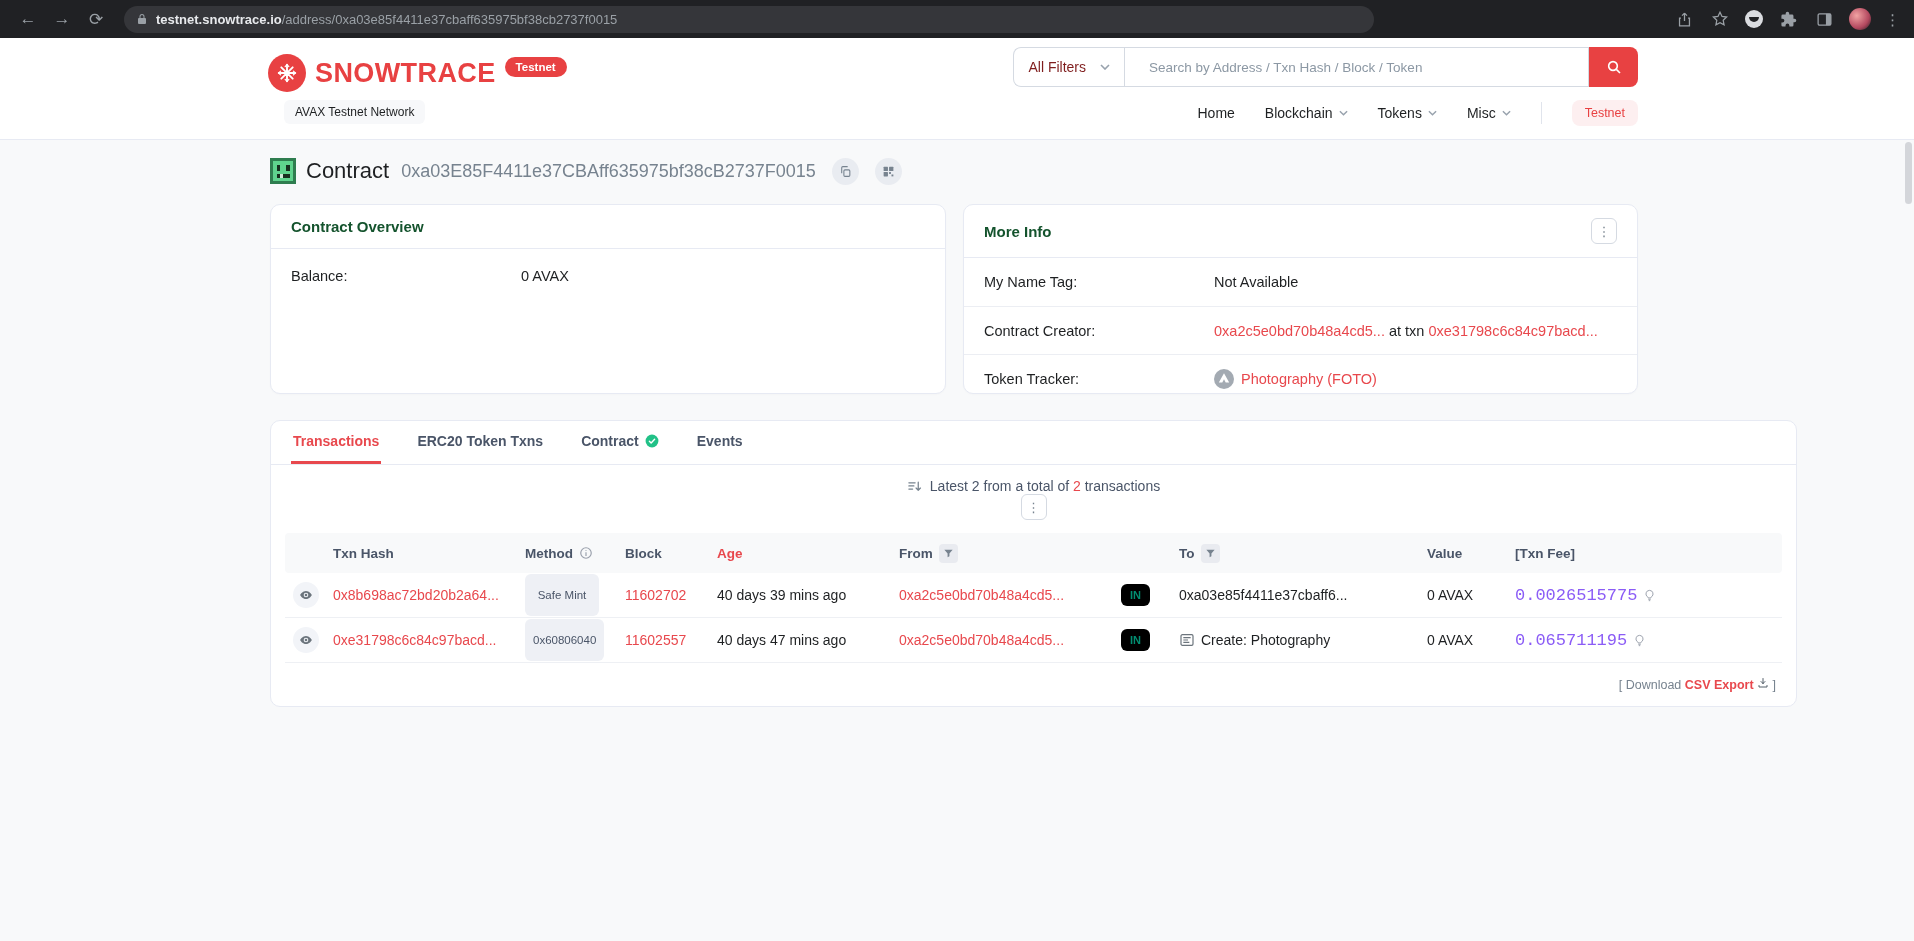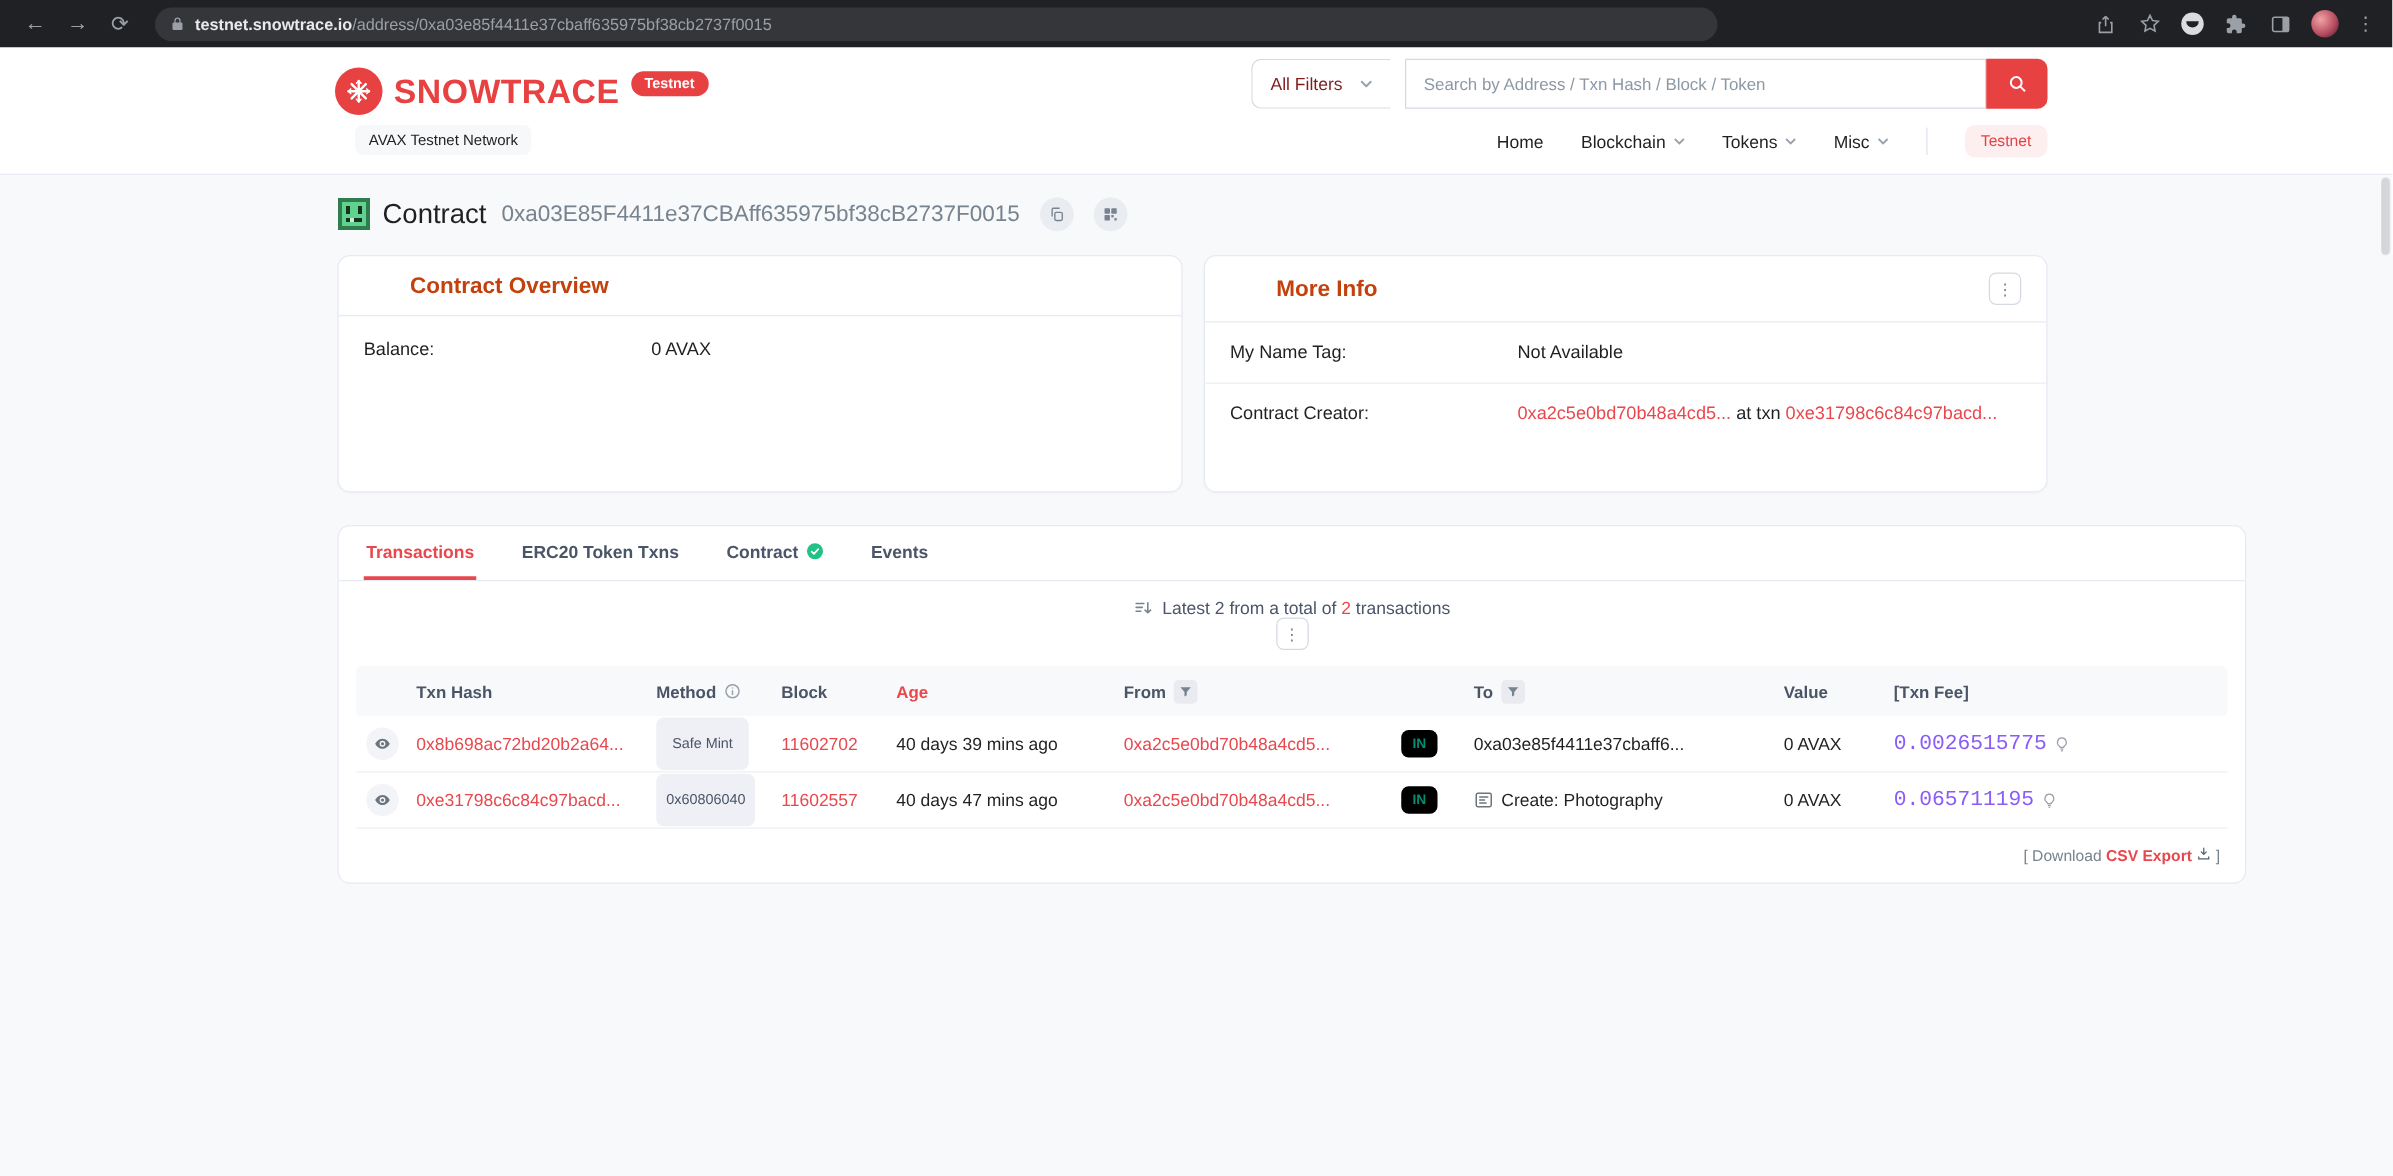--- a/index.html
+++ b/index.html
@@ -22,40 +22,40 @@
   
   .site-header { position:relative; height:102px; background:#fff; border-bottom:1px solid #e7eaf3; box-shadow:0 1px 4px rgba(0,0,0,.04); }
   .logo-block { position:absolute; left:268px; top:16px; display:flex; align-items:flex-start; gap:9px; cursor:pointer; }
   .logo-mark { width:38px; height:38px; border-radius:50%; background:#e84142; display:flex; align-items:center; justify-content:center; }
   .wordmark { font-size:27px; font-weight:bold; color:#e84142; letter-spacing:.4px; line-height:38px; }
   .brand-badge { background:#e84142; color:#fff; font-size:11.5px; font-weight:bold; padding:4px 11px; border-radius:12px; margin-top:3px; }
   .network-pill { position:absolute; left:284px; top:62px; background:#f7f8fa; border-radius:6px; padding:5px 11px; font-size:12px; color:#1e2022; }
 
   .search-box { position:absolute; right:276px; top:9px; height:40px; display:flex; }
   .filter-select { height:40px; background:#fff; border:1px solid #d5dae2; border-right:none; border-radius:8px 0 0 8px; display:flex; align-items:center; gap:14px; padding:0 14px; font-size:14px; color:#7f1d1d; cursor:pointer; }
-  .search-input { width:465px; height:40px; border:1px solid #d5dae2; border-radius:0; padding:0 14px; font-size:13.5px; color:#1e2022; outline:none; font-family:"Liberation Sans", sans-serif;margin-left:12px; }
+  .search-input { width:465px; height:40px; border:1px solid #d5dae2; border-radius:0; padding:0 24px; font-size:13.5px; color:#1e2022; outline:none; font-family:"Liberation Sans", sans-serif; }
   .search-input::placeholder { color:#8c98a4; }
   .search-btn { width:49px; height:40px; background:#e84142; border:none; border-radius:0 8px 8px 0; display:flex; align-items:center; justify-content:center; cursor:pointer; }
 
   .main-nav { position:absolute; right:276px; top:60px; height:30px; display:flex; align-items:center; gap:30px; }
   .nav-item { display:flex; align-items:center; gap:6px; font-size:14px; color:#1e2022; font-weight:500; cursor:pointer; }
   .nav-divider { width:1px; height:22px; background:#e0e4ec; }
   .testnet-btn { background:#fdeff0; color:#e84142; font-size:12.5px; font-weight:500; padding:6px 13px; border-radius:8px; cursor:pointer; }
 
   
   .content { position:relative; background:#f8f9fa; height:801px; padding:12px 0 0 270px; }
   .title-row { display:flex; align-items:center; gap:10px; height:38px; }
   .page-title { font-size:22px; color:#1e2022; }
   .contract-address { font-size:18px; color:#77838f; margin-left:2px; }
   .round-btn { width:27px; height:27px; border-radius:50%; background:#e9ecf1; border:none; display:flex; align-items:center; justify-content:center; cursor:pointer; margin-left:6px; }
 
   .cards-row { display:flex; gap:17px; margin-top:14px; width:1368px; }
   .card { background:#fff; border:1px solid #e7eaf3; border-radius:10px; box-shadow:0 1px 2px rgba(0,0,0,.02); }
   .card-hd { display:flex; align-items:center; justify-content:space-between; padding:13px 20px; border-bottom:1px solid #e7eaf3; }
-  .card-title { font-size:18px; font-weight:bold; color:#c2410c;margin-left:37px; }
+  .card-title { font-size:15px; font-weight:bold; color:#14532d; }
   .kebab-btn { width:26px; height:26px; background:#fff; border:1px solid #d5dae2; border-radius:6px; color:#77838f; font-size:13px; line-height:1; cursor:pointer; }
 
   .overview-card { width:676px; height:190px; }
   .ov-row { display:flex; padding:19px 20px; font-size:14.5px; }
   .row-label { width:230px; color:#1e2022; }
 
   .moreinfo-card { width:675px; height:190px; }
   .mi-row { display:flex; align-items:center; height:48px; padding:0 20px; font-size:14.5px; }
   .mi-row + .mi-row { border-top:1px solid #eceef3; }
   a.link { color:#e8484d; text-decoration:none; cursor:pointer; }
@@ -243,20 +243,30 @@
       <div class="mi-row">
         <span class="row-label">My Name Tag:</span>
         <span>Not Available</span>
       </div>
       <div class="mi-row">
         <span class="row-label">Contract Creator:</span>
         <span>
           <a class="link">0xa2c5e0bd70b48a4cd5...</a>
           <span>at txn</span>
           <a class="link">0xe31798c6c84c97bacd...</a>
+        </span>
+      </div>
+      <div class="mi-row">
+        <span class="row-label">Token Tracker:</span>
+        <span class="token-wrap">
+          <svg width="20" height="20" viewBox="0 0 20 20">
+              <circle cx="10" cy="10" r="10" fill="#a3aab2"></circle>
+              <path d="M10 4.2l5.2 9.3h-3.5L10 10.2 8.3 13.5H4.8L10 4.2z" fill="#fff"></path>
+            </svg>
+          <a class="link">Photography (FOTO)</a>
         </span>
       </div>
     </div>
   </div>
 
   <div class="tx-card">
     <div class="tab-bar">
   <div class="tab active">
     <span>Transactions</span>
 

